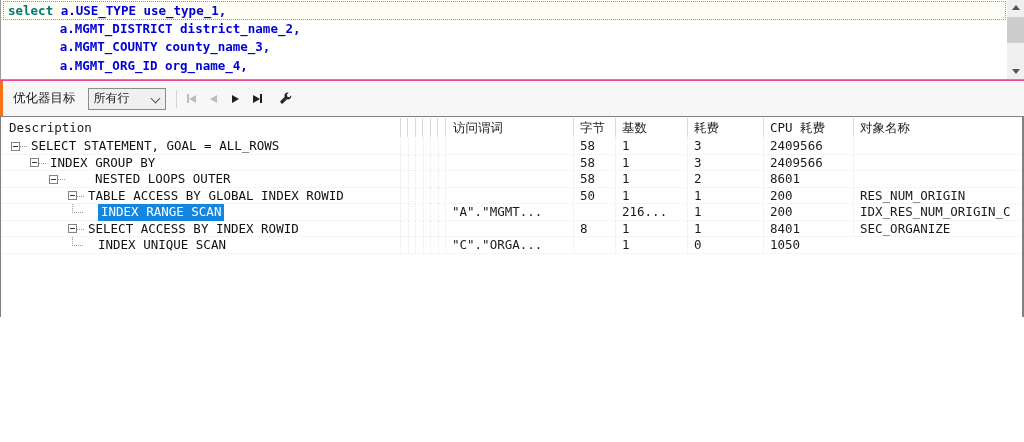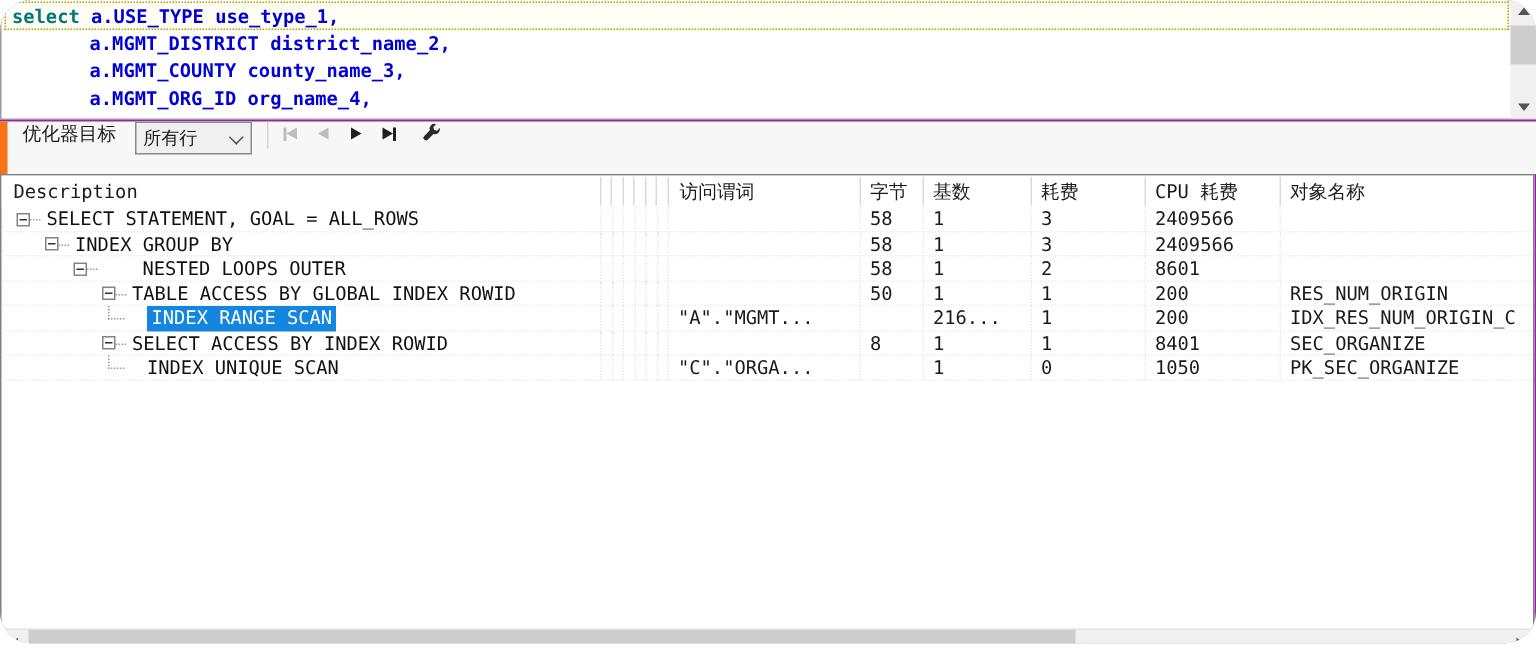--- a/index.html
+++ b/index.html
@@ -1,17 +1,17 @@
 <!DOCTYPE html>
 <html><head>
 <meta charset="utf-8">
 <style>
   html,body{margin:0;padding:0;background:#fff;}
-  .app{position:relative;width:1024px;height:429px;background:#a21caf;overflow:hidden;
-       font-family:"DejaVu Sans Mono","Liberation Mono",monospace;border-radius:21px;}
+  .app{position:relative;width:1024px;height:317px;background:#ec4899;overflow:hidden;
+       font-family:"DejaVu Sans Mono","Liberation Mono",monospace;}
 
   
   .editor{position:absolute;top:0;left:0;width:1024px;height:80px;background:#fff;
           border-left:1px solid #9a9a9a;border-bottom:1px solid #9a9a9a;box-sizing:border-box;}
   .ed-lines{position:absolute;top:1px;left:2px;right:18px;}
   .ed-line{height:18.5px;line-height:18.5px;font-size:12.5px;font-weight:bold;padding-left:4px;
            white-space:pre;box-sizing:border-box;}
   .ed-line.current{border:1px dotted #a8a400;background:#fffef5;}
   .kw{color:#007878;}
   .code{color:#0000d8;}
@@ -19,21 +19,21 @@
   
   .vscroll{position:absolute;top:0;right:0;width:17px;height:79px;background:#f0f0f0;}
   .sb-btn{position:absolute;left:0;width:17px;height:15px;display:flex;align-items:center;justify-content:center;}
   .sb-btn.up{top:0;} .sb-btn.down{bottom:0;}
   .tri-up{width:0;height:0;border-left:4px solid transparent;border-right:4px solid transparent;border-bottom:5px solid #555;}
   .tri-down{width:0;height:0;border-left:4px solid transparent;border-right:4px solid transparent;border-top:5px solid #555;}
   .sb-thumb-v{position:absolute;left:0;top:17px;width:17px;height:26px;background:#cdcdcd;}
 
   
   .toolbar{position:absolute;top:81px;left:0;width:1024px;height:35px;background:#f7f7f7;
-           border-left:5px solid #f97316;box-sizing:border-box;display:flex;align-items:flex-start;
+           border-left:3px solid #f97316;box-sizing:border-box;display:flex;align-items:center;
            font-family:"Liberation Sans","DejaVu Sans",sans-serif;}
   .tb-label{font-size:12.5px;color:#1a1a1a;margin-left:10px;}
   .combo{position:relative;margin-left:12px;width:78px;height:22px;background:#f0f0f0;border:1px solid #8c8c8c;
          box-sizing:border-box;display:flex;align-items:center;font-size:12px;color:#1a1a1a;cursor:default;}
   .combo .val{margin-left:5px;}
   .chev{position:absolute;right:6px;top:6px;width:6px;height:6px;border-right:1px solid #555;
         border-bottom:1px solid #555;transform:rotate(45deg);}
   .tb-sep{width:1px;height:18px;background:#d4d4d4;margin-left:10px;}
   .nav{display:flex;align-items:center;margin-left:8px;gap:8px;}
   .navbtn{display:flex;align-items:center;justify-content:center;width:14px;height:16px;}
@@ -259,21 +259,20 @@
           <span class="ncell" style="left: 406.5px;"></span>
           <span class="ncell" style="left: 414px;"></span>
           <span class="ncell" style="left: 421.5px;"></span>
           <span class="ncell" style="left: 429px;"></span>
           <span class="ncell" style="left: 436.5px;"></span>
           <span class="cell" style="left: 444px; width: 127px;">"C"."ORGA...</span>
           <span class="cell" style="left: 572px; width: 41px;"></span>
           <span class="cell" style="left: 614px; width: 71px;">1</span>
           <span class="cell" style="left: 686px; width: 75px;">0</span>
           <span class="cell" style="left: 762px; width: 89px;">1050</span>
-          <span class="cell" style="left: 852px; width: 169px;">PK_SEC_ORGANIZE</span>
         </div>
       </div>
     <div class="hscroll">
       <div class="hs-btn hs-left">
           <span class="hs-tl"></span>
         </div>
       <div class="hs-thumb"></div>
       <div class="hs-btn hs-right">
           <span class="hs-tr"></span>
         </div>

